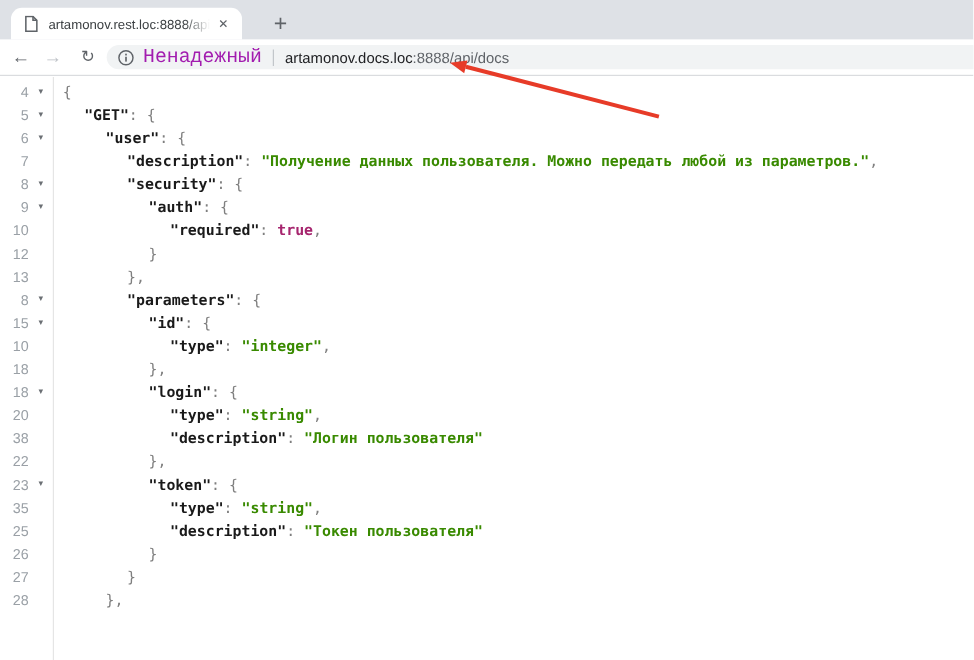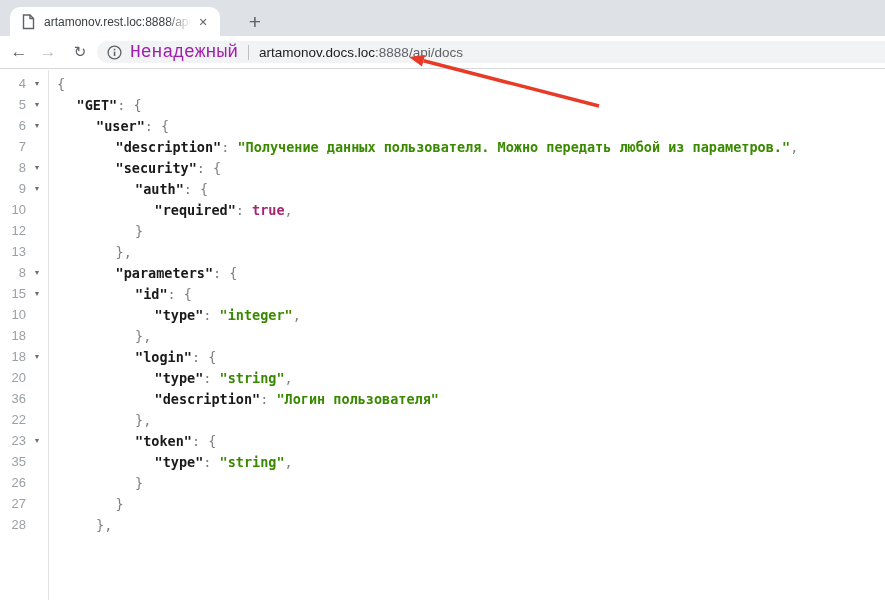--- a/index.html
+++ b/index.html
@@ -171,38 +171,43 @@
           <span class="ln">18</span>
           <span class="tri" style="font-size: 7px;">▼</span>
           <span class="code" style="padding-left: 87px;"><span class="tk-k">"login"</span><span class="tk-p">: {</span></span>
         </div>
         <div class="row">
           <span class="ln">20</span>
           <span class="tri" style="font-size: 7px;"></span>
           <span class="code" style="padding-left: 106.5px;"><span class="tk-k">"type"</span><span class="tk-p">: </span><span class="tk-s">"string"</span><span class="tk-p">,</span></span>
         </div>
         <div class="row">
-          <span class="ln">36</span>
+          <span class="ln">38</span>
           <span class="tri" style="font-size: 7px;"></span>
           <span class="code" style="padding-left: 106.5px;"><span class="tk-k">"description"</span><span class="tk-p">: </span><span class="tk-s">"Логин пользователя"</span></span>
         </div>
         <div class="row">
           <span class="ln">22</span>
           <span class="tri" style="font-size: 7px;"></span>
           <span class="code" style="padding-left: 87px;"><span class="tk-p">},</span></span>
         </div>
         <div class="row">
           <span class="ln">23</span>
           <span class="tri" style="font-size: 7px;">▼</span>
           <span class="code" style="padding-left: 87px;"><span class="tk-k">"token"</span><span class="tk-p">: {</span></span>
         </div>
         <div class="row">
           <span class="ln">35</span>
           <span class="tri" style="font-size: 7px;"></span>
           <span class="code" style="padding-left: 106.5px;"><span class="tk-k">"type"</span><span class="tk-p">: </span><span class="tk-s">"string"</span><span class="tk-p">,</span></span>
+        </div>
+        <div class="row">
+          <span class="ln">25</span>
+          <span class="tri" style="font-size: 7px;"></span>
+          <span class="code" style="padding-left: 106.5px;"><span class="tk-k">"description"</span><span class="tk-p">: </span><span class="tk-s">"Токен пользователя"</span></span>
         </div>
         <div class="row">
           <span class="ln">26</span>
           <span class="tri" style="font-size: 7px;"></span>
           <span class="code" style="padding-left: 87px;"><span class="tk-p">}</span></span>
         </div>
         <div class="row">
           <span class="ln">27</span>
           <span class="tri" style="font-size: 7px;"></span>
           <span class="code" style="padding-left: 67.5px;"><span class="tk-p">}</span></span>

